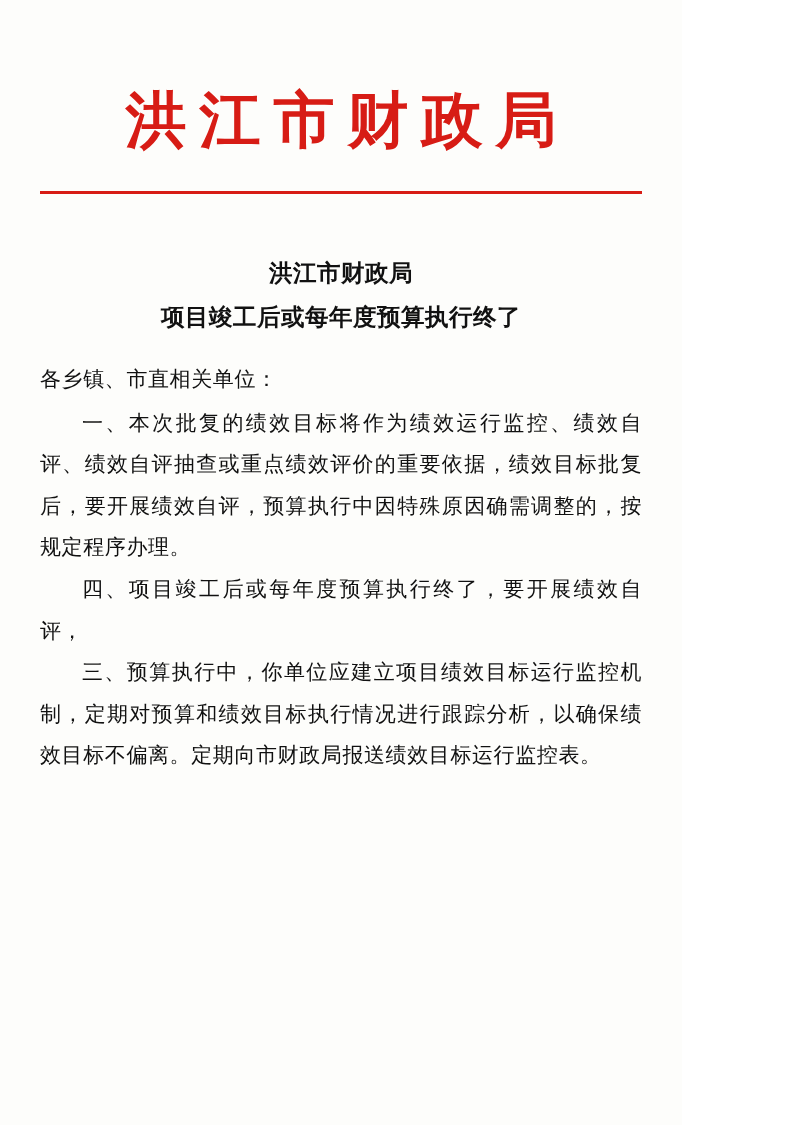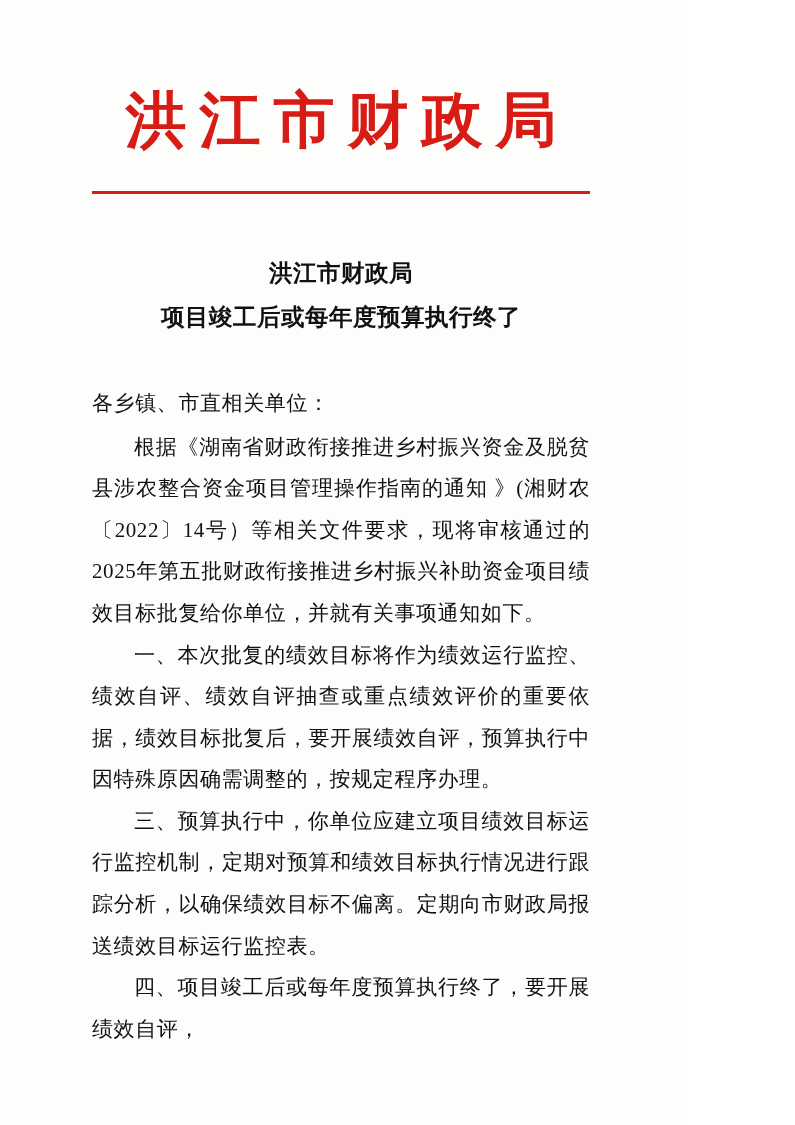--- a/index.html
+++ b/index.html
@@ -14,21 +14,21 @@
     color: #1a1a1a;
     overflow: hidden;
   }
 
   .page {
     position: relative;
     width: 682px;
     height: 1125px;
     background: #fdfdfb;
     box-sizing: border-box;
-    padding: 0 92px;
+    padding: 0 40px;
   }
 
   
   .masthead {
     padding-top: 86px;
     text-align: center;
   }
   .masthead-title {
     font-family: "DejaVu Serif", "Liberation Serif", serif;
     color: #d71c15;
@@ -56,21 +56,21 @@
     color: #111;
     letter-spacing: 0.5px;
   }
   .doc-title .line {
     display: block;
     white-space: nowrap;
   }
 
   
   .body-text {
-    margin-top: 44px;
+    margin-top: 20px;
     font-size: 21px;
     line-height: 1.98;
     color: #111;
     letter-spacing: 0.6px;
     text-align: justify;
   }
   .salutation {
     margin: 0 0 2px 0;
   }
   .para {
@@ -88,19 +88,18 @@
     <div class="masthead-rule"></div>
   </div>
 
   <div class="doc-title">
     <span class="line">洪江市财政局</span>
     <span class="line">项目竣工后或每年度预算执行终了</span>
   </div>
 
   <div class="body-text">
     <p class="salutation">各乡镇、市直相关单位：</p>
-    <p class="para">根据《湖南省财政衔接推进乡村振兴资金及脱贫县涉农整合资金项目管理操作指南的通知 》(湘财农〔2022〕14号）等相关文件要求，现将审核通过的2025年第五批财政衔接推进乡村振兴补助资金项目绩效目标批复给你单位，并就有关事项通知如下。</p>
     <p class="para">一、本次批复的绩效目标将作为绩效运行监控、绩效自评、绩效自评抽查或重点绩效评价的重要依据，绩效目标批复后，要开展绩效自评，预算执行中因特殊原因确需调整的，按规定程序办理。</p>
+    <p class="para">四、项目竣工后或每年度预算执行终了，要开展绩效自评，</p>
     <p class="para">三、预算执行中，你单位应建立项目绩效目标运行监控机制，定期对预算和绩效目标执行情况进行跟踪分析，以确保绩效目标不偏离。定期向市财政局报送绩效目标运行监控表。</p>
-    <p class="para">四、项目竣工后或每年度预算执行终了，要开展绩效自评，</p>
   </div>
 
 </div>
 
 </body></html>

